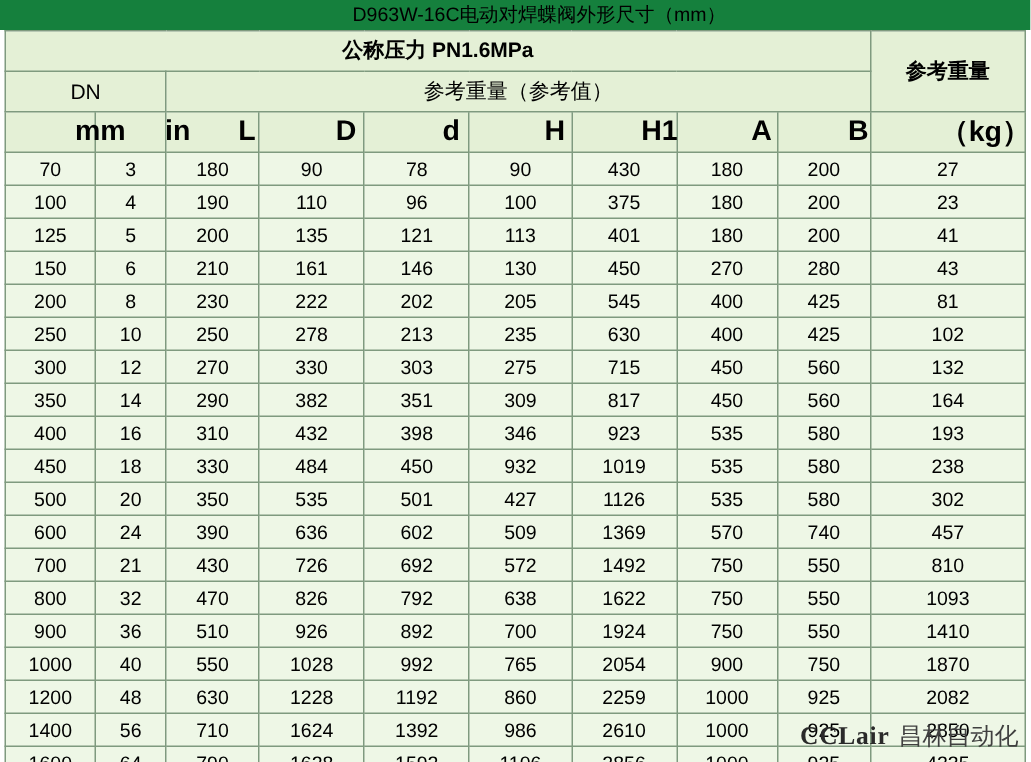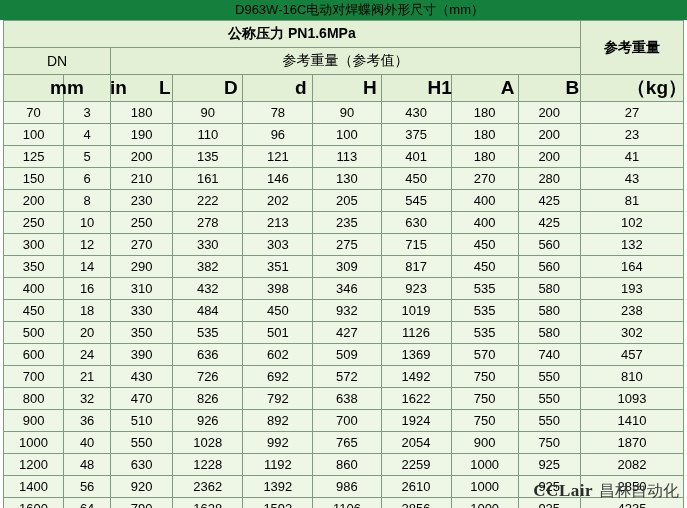--- a/index.html
+++ b/index.html
@@ -338,22 +338,22 @@
           <td>1192</td>
           <td>860</td>
           <td>2259</td>
           <td>1000</td>
           <td>925</td>
           <td>2082</td>
         </tr>
         <tr class="data">
           <td>1400</td>
           <td>56</td>
-          <td>920</td>
-          <td>2362</td>
+          <td>710</td>
+          <td>1624</td>
           <td>1392</td>
           <td>986</td>
           <td>2610</td>
           <td>1000</td>
           <td>925</td>
           <td>2850</td>
         </tr>
         <tr class="data">
           <td>1600</td>
           <td>64</td>

